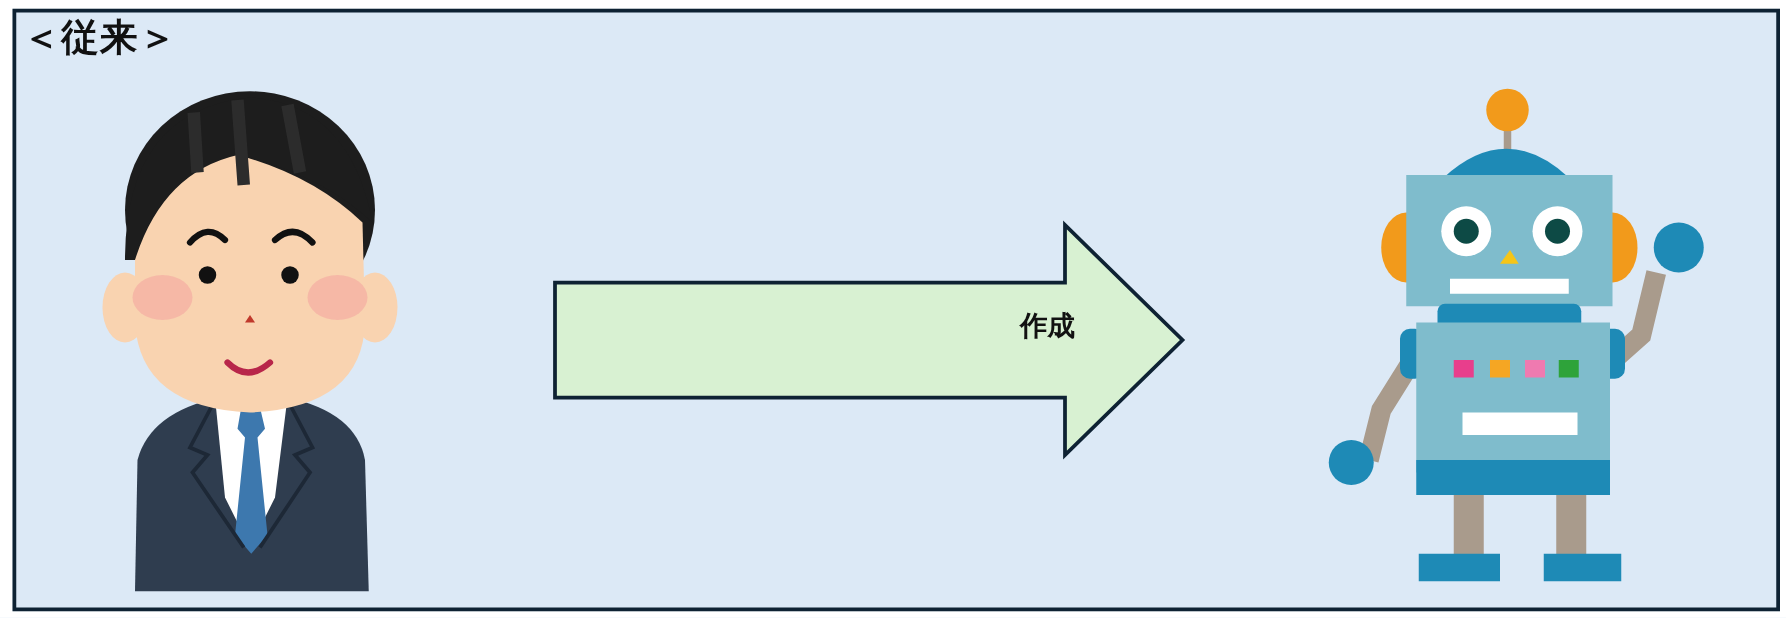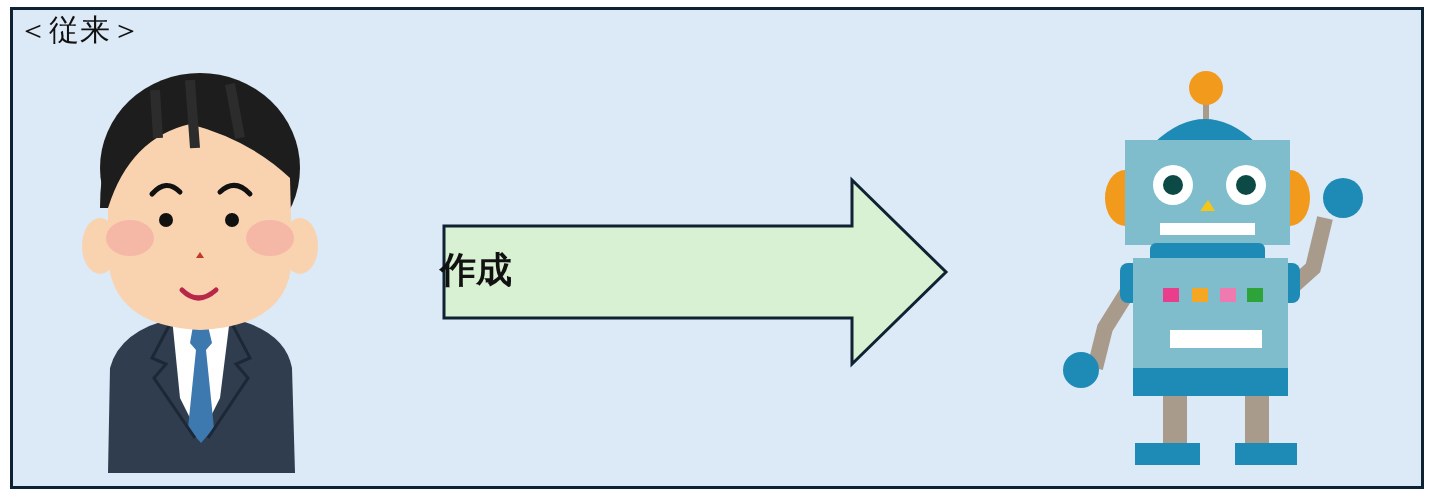--- a/index.html
+++ b/index.html
@@ -3,27 +3,27 @@
   <meta charset="utf-8">
   <style>
     html, body { margin: 0; padding: 0; background: #ffffff; }
     body { width: 1429px; height: 494px; position: relative; overflow: hidden; }
     .frame {
       position: absolute; left: 10px; top: 7px; width: 1414px; height: 482px;
       box-sizing: border-box; border: 3px solid #0e2233; background: #dce9f6;
     }
     .title {
       position: absolute; left: 18px; top: 10px;
-      font-family: "DejaVu Sans", sans-serif; font-weight: normal; font-size: 30px;
+      font-family: "DejaVu Sans", sans-serif; font-weight: bold; font-size: 30px;
       color: #111; letter-spacing: 1px;
     }
     .arrow { position: absolute; left: 440px; top: 176px; width: 512px; height: 192px; }
     .arrow-label {
-      position: absolute; left: 440px; top: 246px; width: 420px; text-align: left;
-      font-family: "DejaVu Sans", sans-serif; font-weight: bold; font-size: 36px; color: #111;
+      position: absolute; left: 440px; top: 246px; width: 420px; text-align: right;
+      font-family: "DejaVu Sans", sans-serif; font-weight: bold; font-size: 22px; color: #111;
     }
     .person { position: absolute; left: 80px; top: 68px; width: 240px; height: 410px; }
     .robot { position: absolute; left: 1055px; top: 68px; width: 320px; height: 405px; }
   </style>
 </head>
 <body>
 
 <div class="frame"></div>
 
 <div class="title">＜従来＞</div>

